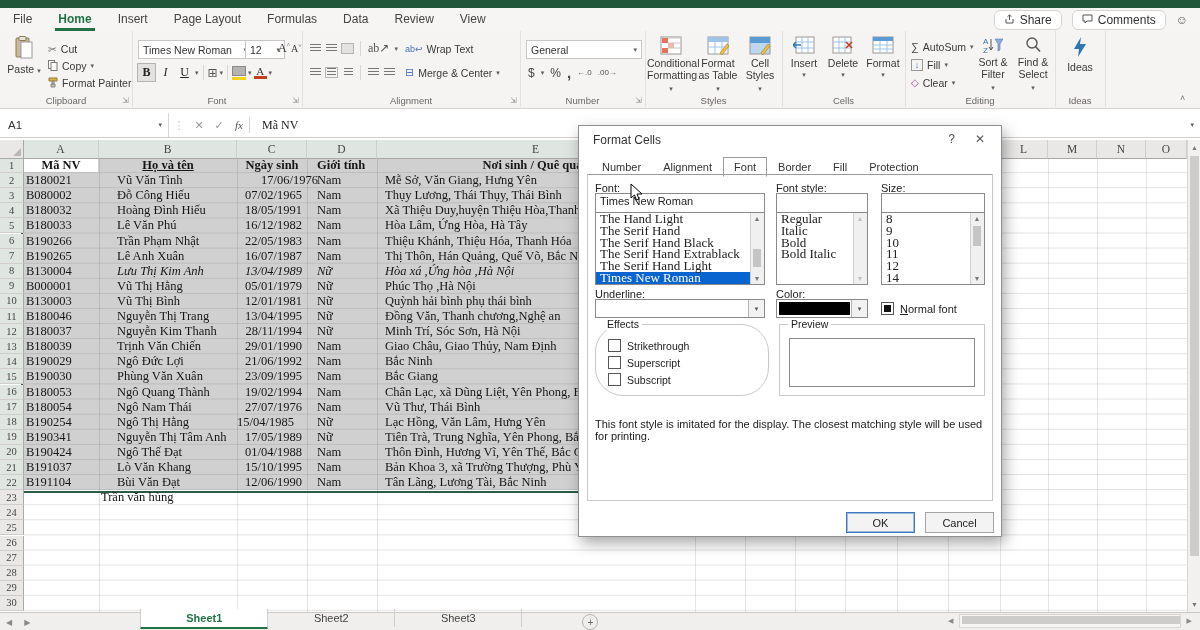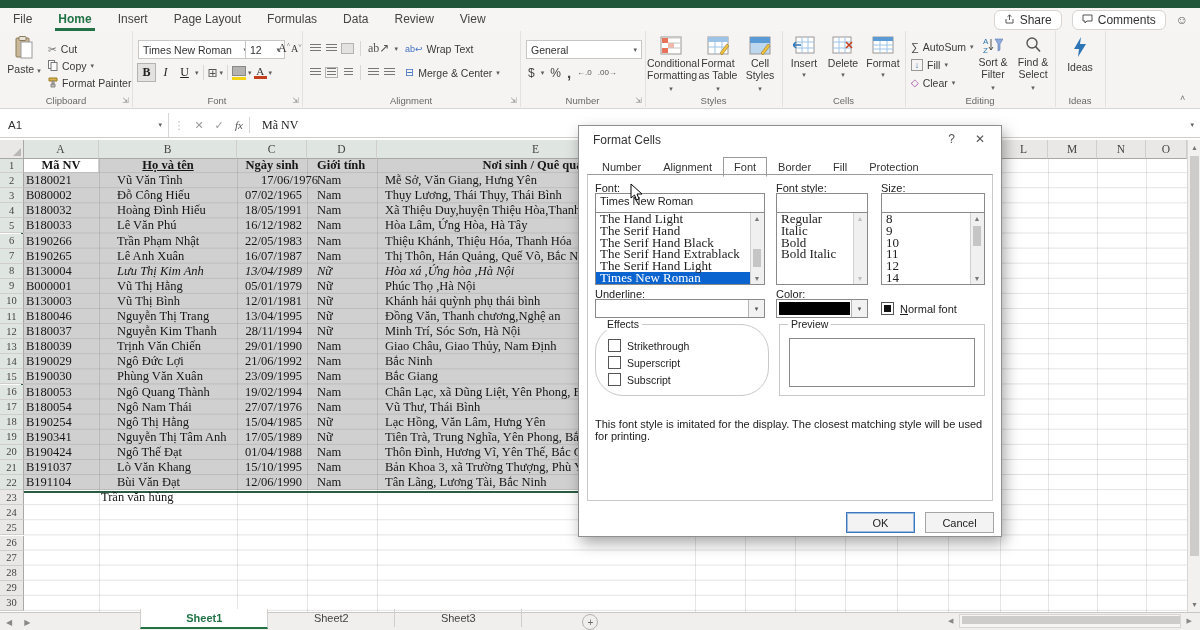--- a/index.html
+++ b/index.html
@@ -476,21 +476,21 @@
       <div class="cell" style="top: 263.7px; left: 385px; font-style: italic;">Hòa xá ,Ứng hòa ,Hà Nội</div>
       <div class="cell" style="top: 278.8px; left: 26px;">B000001</div>
       <div class="cell" style="top: 278.8px; left: 117px;">Vũ Thị Hằng</div>
       <div class="cell" style="top: 278.8px; left: 237px; width: 65px; text-align: right;">05/01/1979</div>
       <div class="cell" style="top: 278.8px; left: 317px;">Nữ</div>
       <div class="cell" style="top: 278.8px; left: 385px;">Phúc Thọ ,Hà Nội</div>
       <div class="cell" style="top: 293.9px; left: 26px;">B130003</div>
       <div class="cell" style="top: 293.9px; left: 117px;">Vũ Thị Bình</div>
       <div class="cell" style="top: 293.9px; left: 237px; width: 65px; text-align: right;">12/01/1981</div>
       <div class="cell" style="top: 293.9px; left: 317px;">Nữ</div>
-      <div class="cell" style="top: 293.9px; left: 385px;">Khánh hải quỳnh phụ thái bình</div>
+      <div class="cell" style="top: 293.9px; left: 385px;">Quỳnh hải bình phụ thái bình</div>
       <div class="cell" style="top: 309px; left: 26px;">B180046</div>
       <div class="cell" style="top: 309px; left: 117px;">Nguyễn Thị Trang</div>
       <div class="cell" style="top: 309px; left: 237px; width: 65px; text-align: right;">13/04/1995</div>
       <div class="cell" style="top: 309px; left: 317px;">Nữ</div>
       <div class="cell" style="top: 309px; left: 385px;">Đồng Văn, Thanh chương,Nghệ an</div>
       <div class="cell" style="top: 324.1px; left: 26px;">B180037</div>
       <div class="cell" style="top: 324.1px; left: 117px;">Nguyễn Kim Thanh</div>
       <div class="cell" style="top: 324.1px; left: 237px; width: 65px; text-align: right;">28/11/1994</div>
       <div class="cell" style="top: 324.1px; left: 317px;">Nữ</div>
       <div class="cell" style="top: 324.1px; left: 385px;">Minh Trí, Sóc Sơn, Hà Nội</div>
@@ -514,21 +514,21 @@
       <div class="cell" style="top: 384.5px; left: 237px; width: 65px; text-align: right;">19/02/1994</div>
       <div class="cell" style="top: 384.5px; left: 317px;">Nam</div>
       <div class="cell" style="top: 384.5px; left: 385px;">Chân Lạc, xã Dũng Liệt, Yên Phong, Bắc Ninh</div>
       <div class="cell" style="top: 399.6px; left: 26px;">B180054</div>
       <div class="cell" style="top: 399.6px; left: 117px;">Ngô Nam Thái</div>
       <div class="cell" style="top: 399.6px; left: 237px; width: 65px; text-align: right;">27/07/1976</div>
       <div class="cell" style="top: 399.6px; left: 317px;">Nam</div>
       <div class="cell" style="top: 399.6px; left: 385px;">Vũ Thư, Thái Bình</div>
       <div class="cell" style="top: 414.7px; left: 26px;">B190254</div>
       <div class="cell" style="top: 414.7px; left: 117px;">Ngô Thị Hằng</div>
-      <div class="cell" style="top: 414.7px; left: 237px; width: 65px; text-align: right;">15/04/1985</div>
+      <div class="cell" style="top: 414.7px; left: 237px; width: 65px; text-align: left;">15/04/1985</div>
       <div class="cell" style="top: 414.7px; left: 317px;">Nữ</div>
       <div class="cell" style="top: 414.7px; left: 385px;">Lạc Hồng, Văn Lâm, Hưng Yên</div>
       <div class="cell" style="top: 429.8px; left: 26px;">B190341</div>
       <div class="cell" style="top: 429.8px; left: 117px;">Nguyễn Thị Tâm Anh</div>
       <div class="cell" style="top: 429.8px; left: 237px; width: 65px; text-align: right;">17/05/1989</div>
       <div class="cell" style="top: 429.8px; left: 317px;">Nữ</div>
       <div class="cell" style="top: 429.8px; left: 385px;">Tiên Trà, Trung Nghĩa, Yên Phong, Bắc Ninh</div>
       <div class="cell" style="top: 444.9px; left: 26px;">B190424</div>
       <div class="cell" style="top: 444.9px; left: 117px;">Ngô Thế Đạt</div>
       <div class="cell" style="top: 444.9px; left: 237px; width: 65px; text-align: right;">01/04/1988</div>

